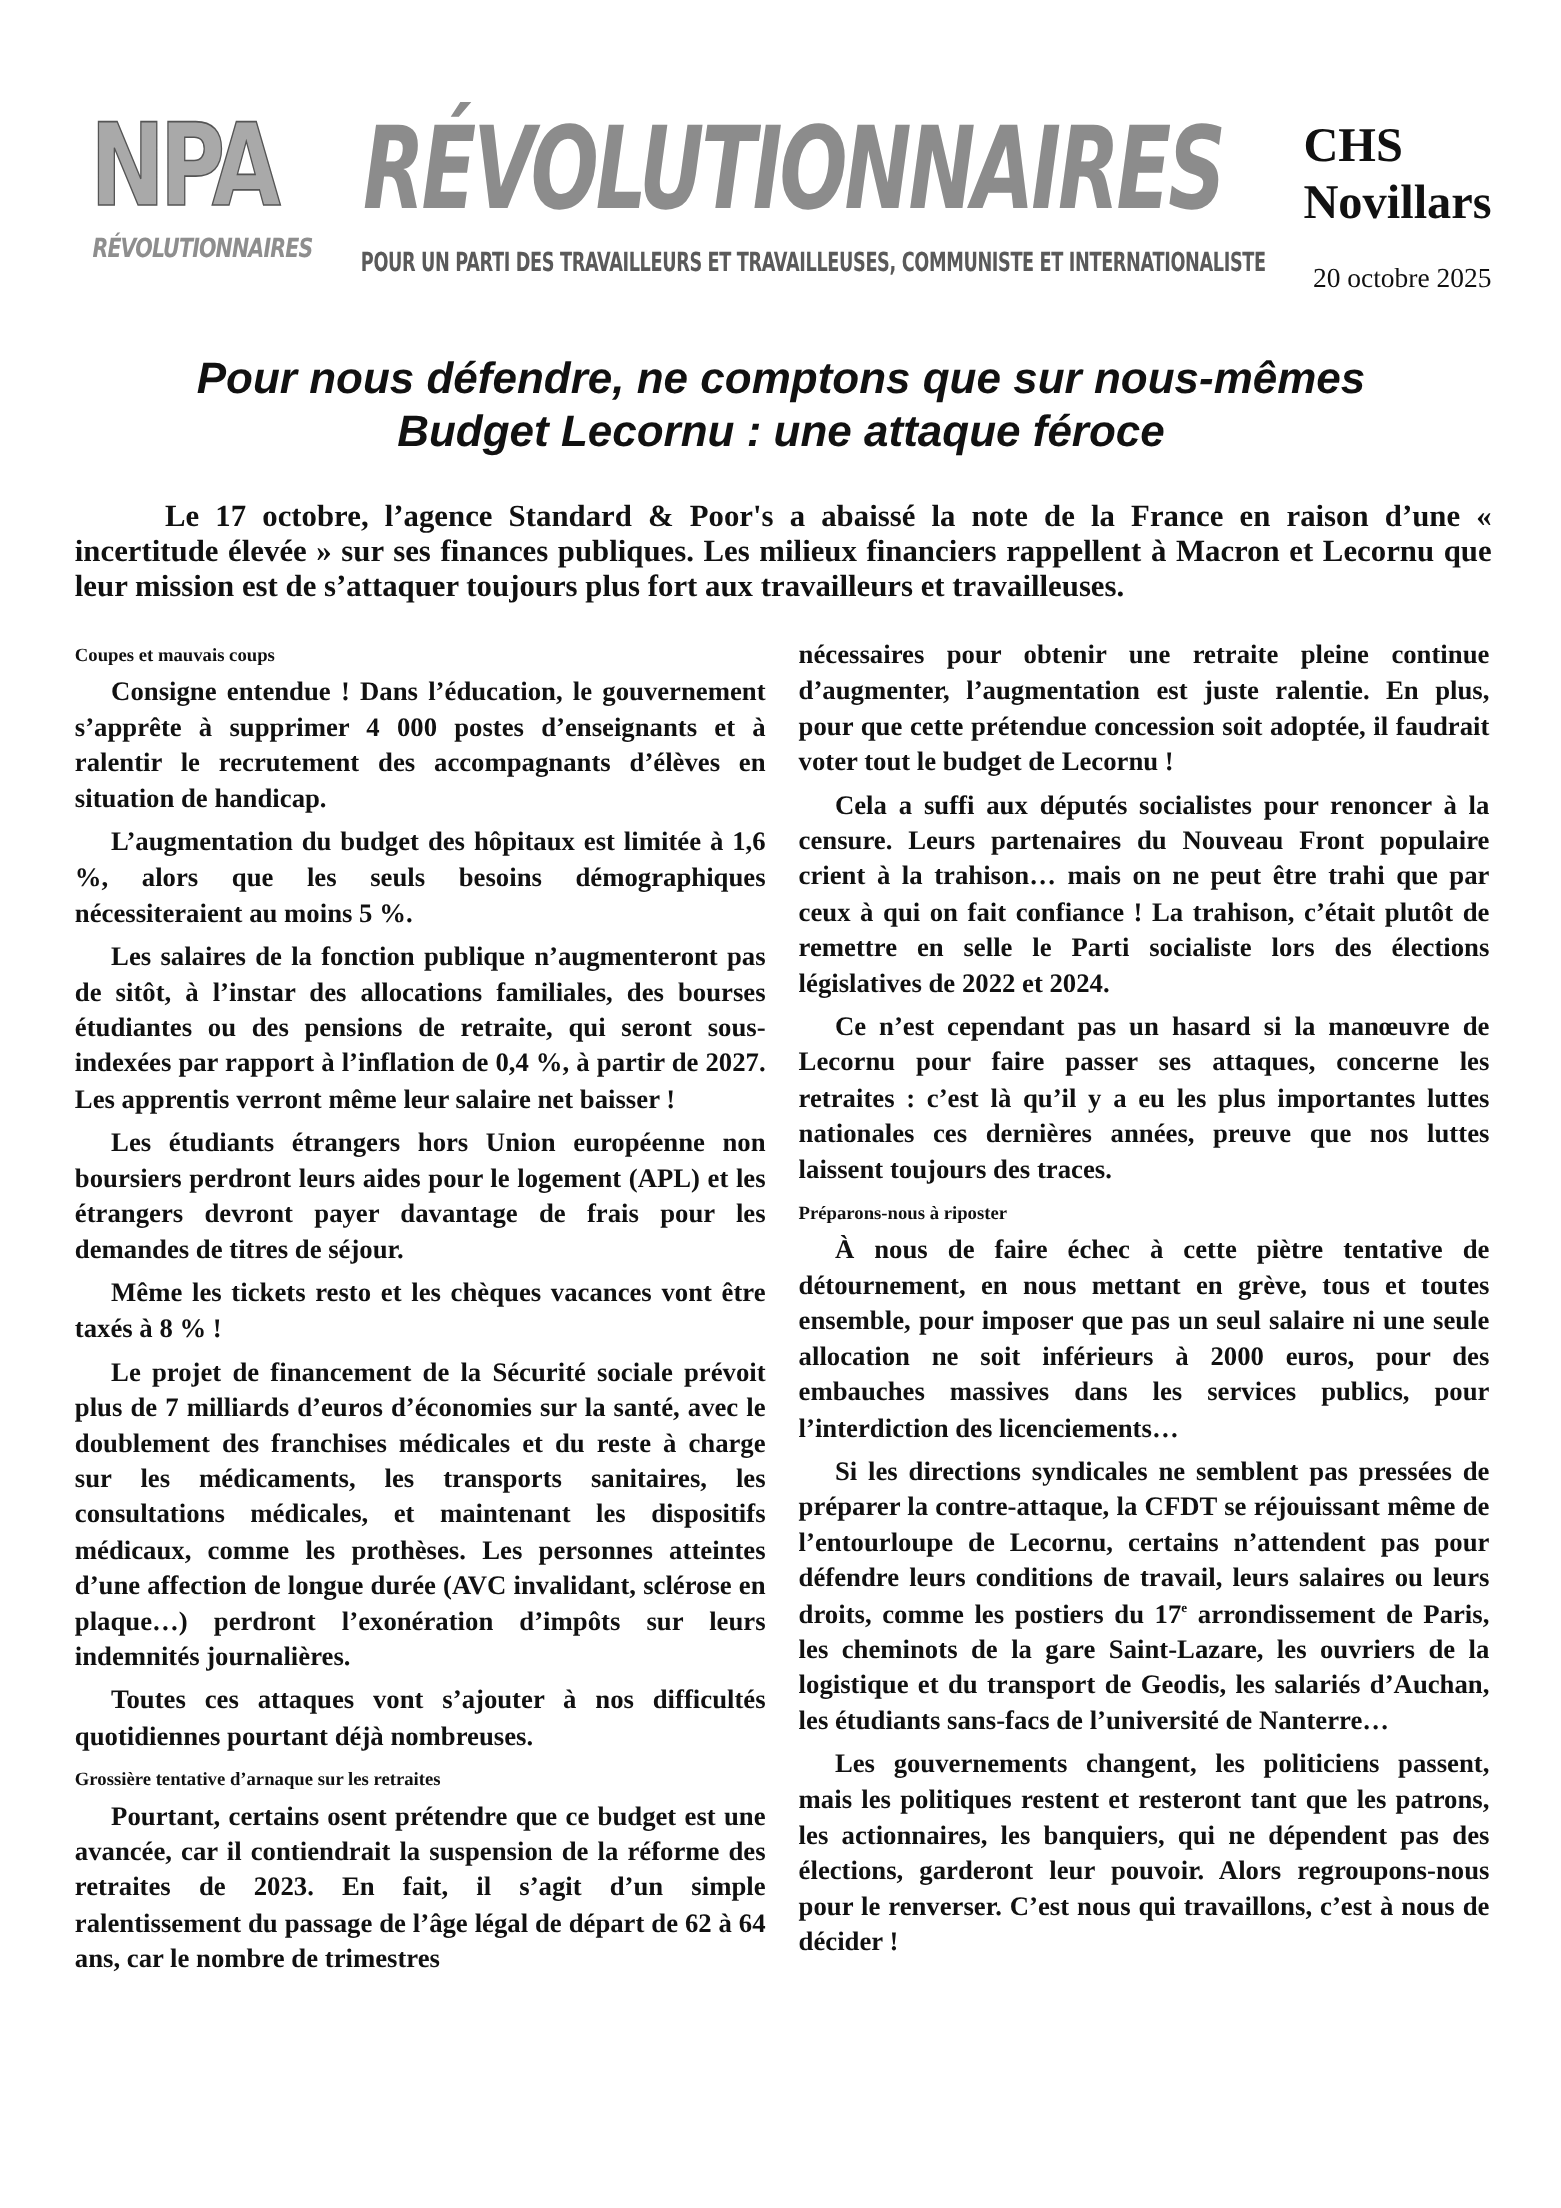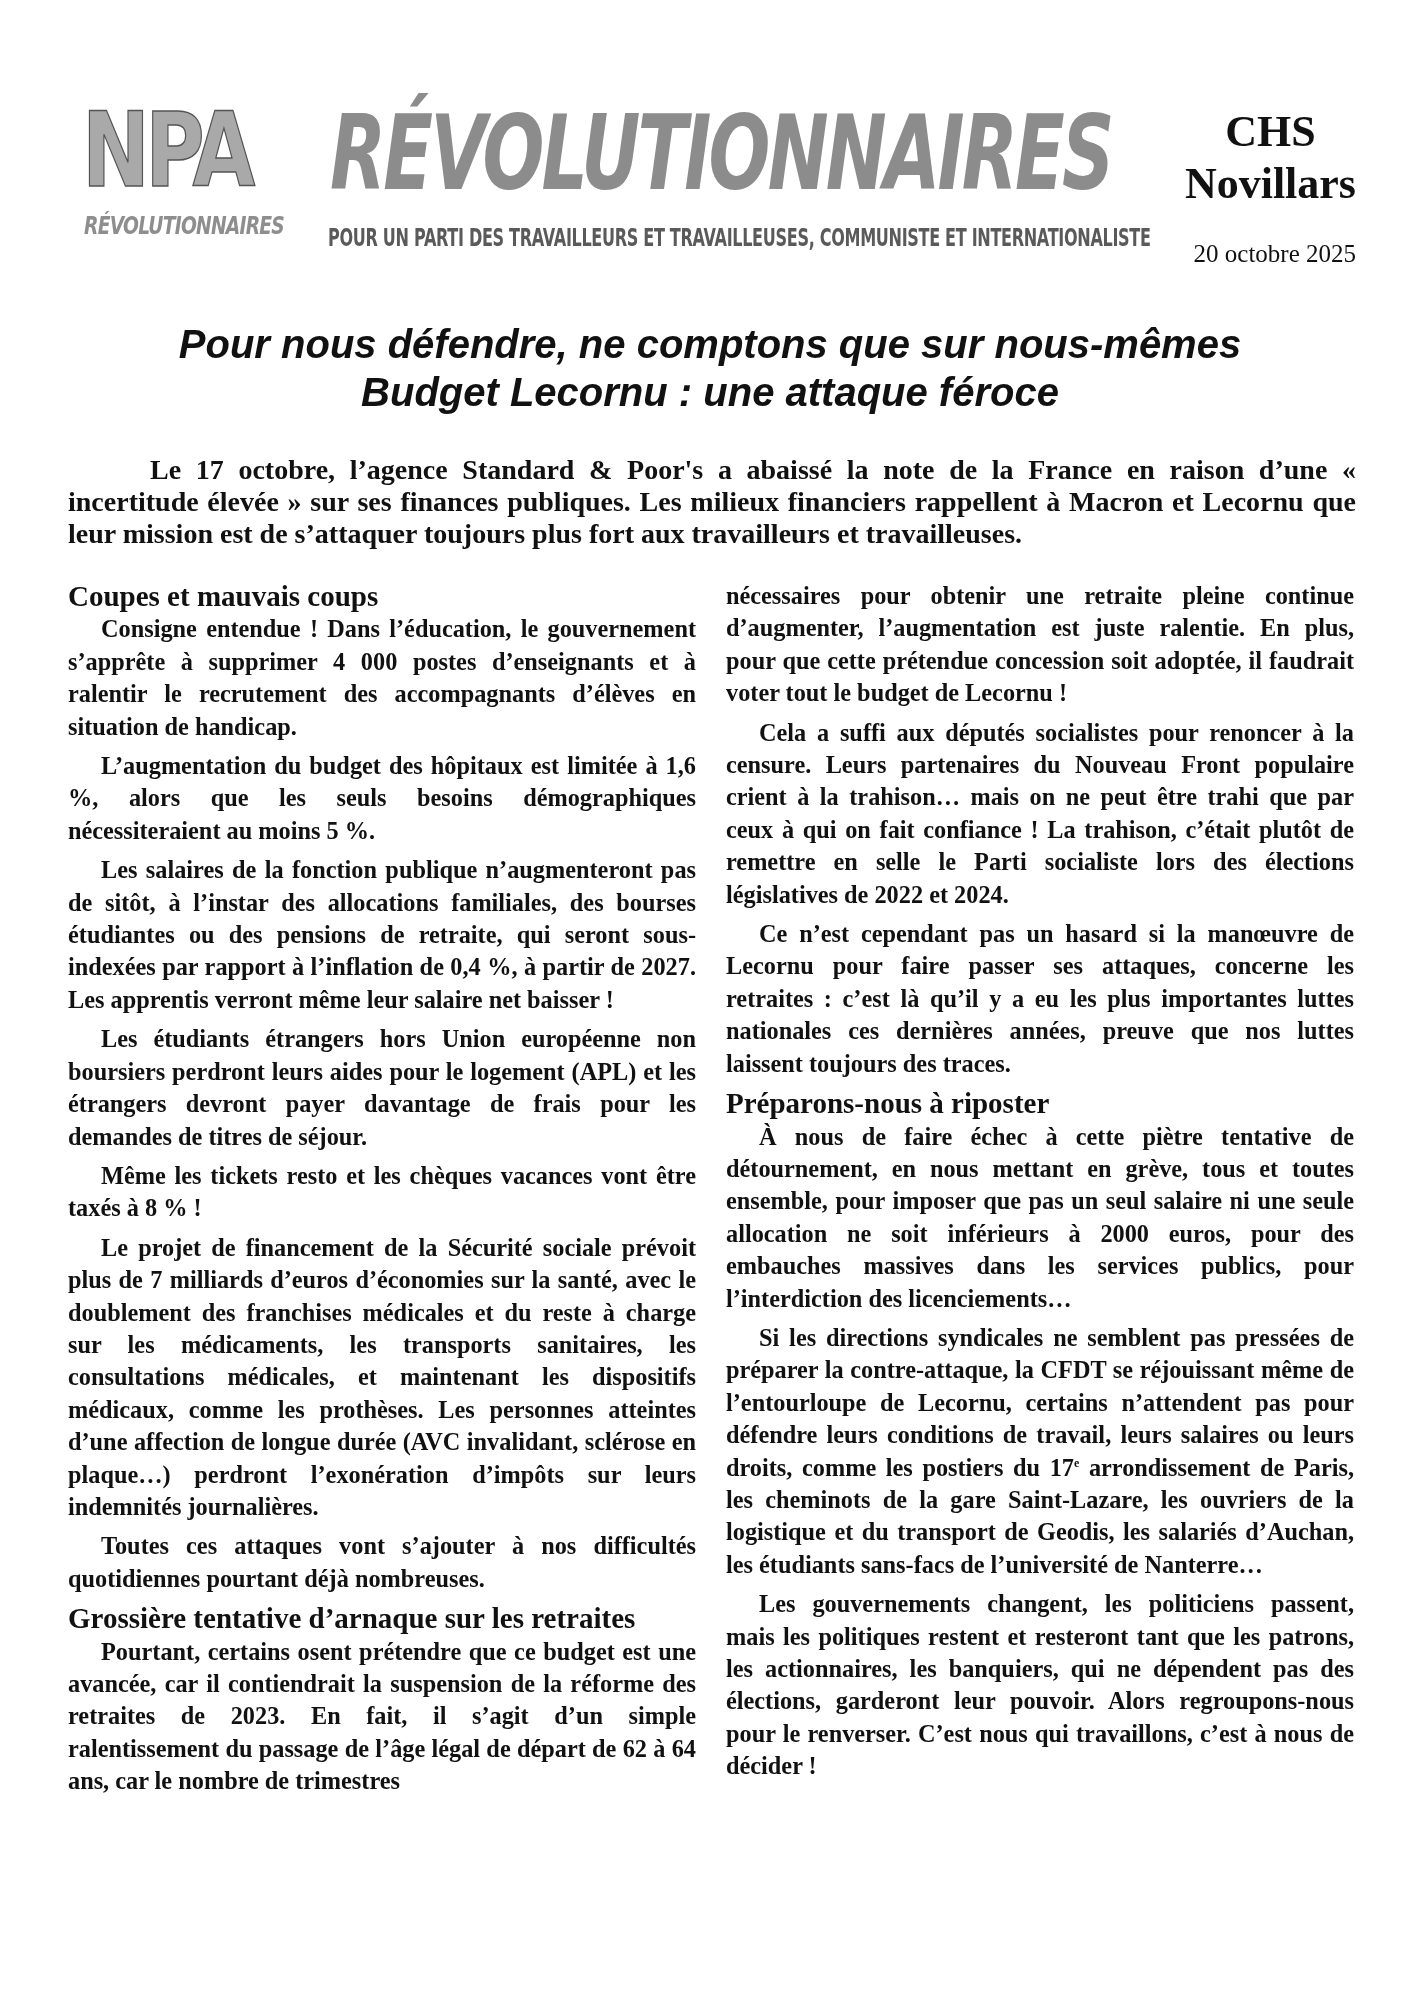--- a/index.html
+++ b/index.html
@@ -23,21 +23,21 @@
     color: #8c8c8c; font-size: 104px; line-height: 110px; letter-spacing: -4px;
     transform: scaleX(0.70); transform-origin: left top; white-space: nowrap;
   }
   .logo-tagline {
     position: absolute; left: 328px; top: 224px;
     font-family: "DejaVu Sans", sans-serif; font-weight: bold;
     color: #5a5a5a; font-size: 24px; letter-spacing: -0.5px; white-space: nowrap;
     transform: scaleX(0.67); transform-origin: left top;
   }
   .site {
-    position: absolute; right: 63px; top: 106px; text-align: center;
+    position: absolute; right: 63px; top: 106px; text-align: left;
     font-family: "Liberation Serif", serif; font-weight: bold; font-size: 44px; line-height: 52px;
   }
   .date {
     position: absolute; right: 63px; top: 240px;
     font-family: Liberation Serif, serif; font-size: 25px;
   }
   .headline {
     position: absolute; left: 60px; width: 1300px; top: 320px; text-align: center;
     font-family: "Liberation Sans", sans-serif; font-weight: bold; font-style: italic;
     font-size: 40px; line-height: 48px;
@@ -47,21 +47,21 @@
     font-family: "Liberation Serif", serif; font-weight: bold; font-size: 28px; line-height: 32px;
     text-align: justify; text-indent: 82px;
   }
   .col {
     position: absolute; top: 580px; width: 628px;
     font-family: "Liberation Serif", serif; font-size: 24.3px; line-height: 32.4px;
   }
   .col-left { left: 68px; }
   .col-right { left: 726px; }
   .col h3 {
-    margin: 0 0 1px 0; font-size: 29px; line-height: 32.4px; font-weight: bold;
+    margin: 0 0 1px 0; font-size: 17px; line-height: 32.4px; font-weight: bold;
   }
   .col p {
     margin: 0 0 7px 0; text-indent: 33px; text-align: justify; font-weight: bold;
   }
   .col p.cont { text-indent: 0; }
   sup { font-size: 12px; line-height: 0; }
 </style>
 </head>
 <body>
 

